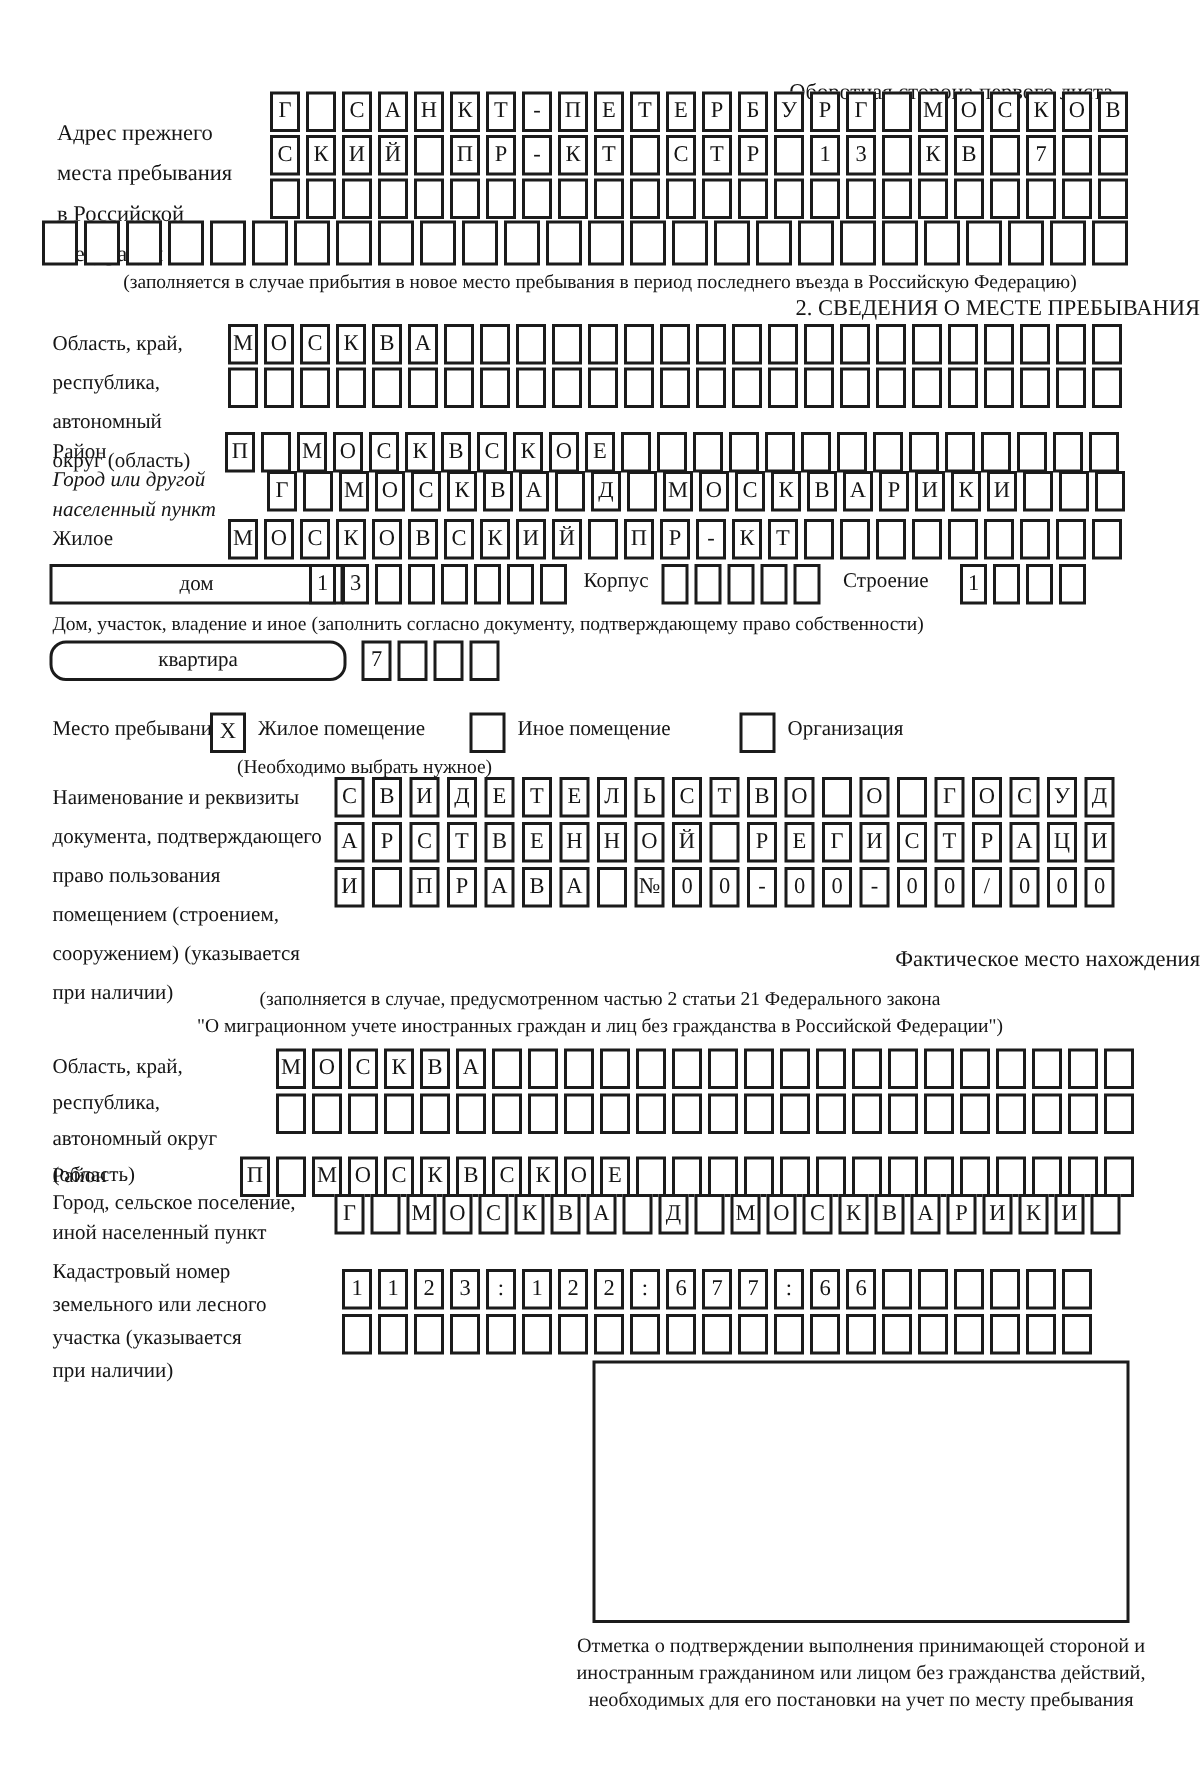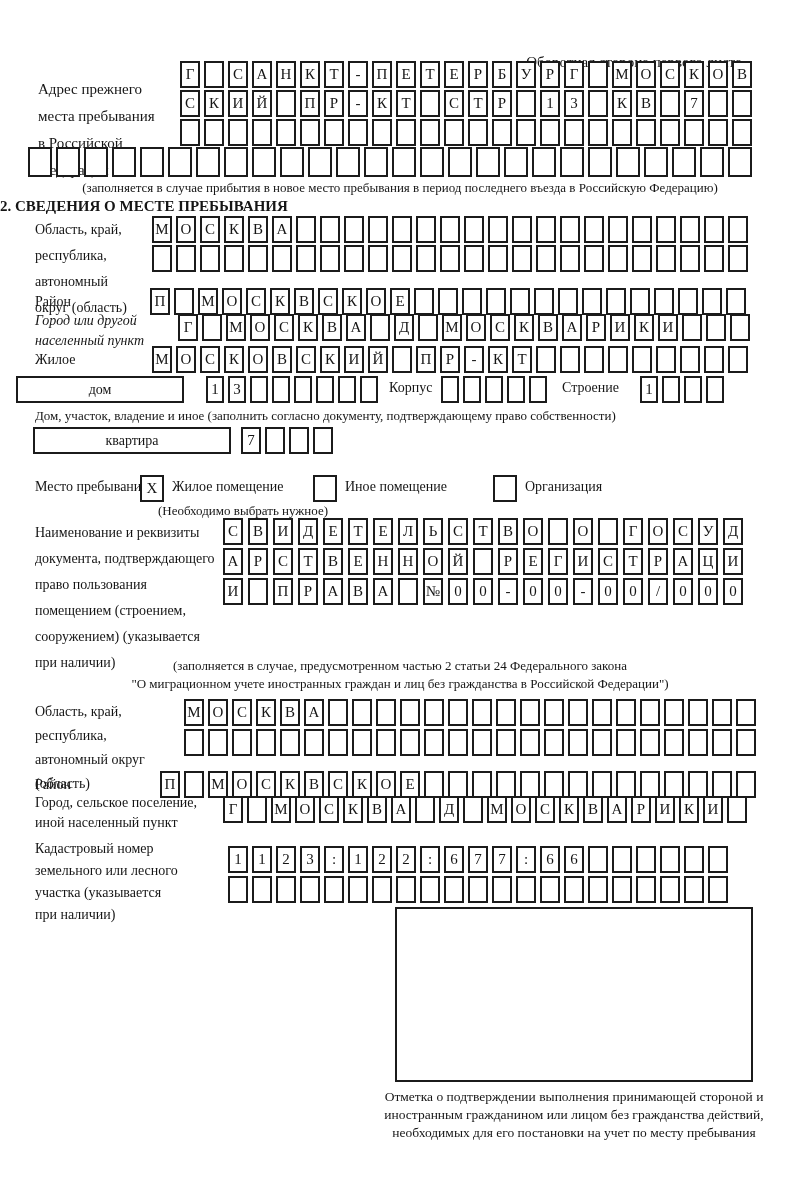--- a/index.html
+++ b/index.html
@@ -1,21 +1,21 @@
 <!DOCTYPE html>
 <html><head>
 <meta charset="utf-8">
 <style>
   html,body{margin:0;padding:0;background:#ffffff;}
   .sheet{
     position:relative;width:800px;height:1180px;background:#fff;
     font-family:"Liberation Serif","DejaVu Serif",serif;color:#151515;overflow:hidden;
   }
   .title{position:absolute;top:22px;right:58px;font-size:15px;margin-top:32px;}
-  .hdr{position:absolute;left:0;width:800px;text-align:left;font-weight:bold;font-size:15px;}
+  .hdr{position:absolute;left:0;width:800px;text-align:right;font-weight:normal;font-size:15px;}
   .lbl{position:absolute;font-size:14px;line-height:21px;white-space:pre-line;}
   .note{position:absolute;font-size:13px;}
   .center{left:0;width:800px;text-align:center;}
   .cr{position:absolute;display:flex;gap:4px;}
   .cell{
     flex:none;width:20px;height:27px;box-sizing:border-box;border:2px solid #1b1b1b;
     display:flex;align-items:center;justify-content:center;font-size:15px;line-height:1;background:#fff;
   }
   .cr.big .cell{width:24px;height:30px;}
   .cr.sm .cell{width:18px;}
@@ -292,21 +292,21 @@
       <div class="cell"></div>
       <div class="cell"></div>
       <div class="cell"></div>
       <div class="cell"></div>
       <div class="cell"></div>
       <div class="cell"></div>
       <div class="cell"></div>
       <div class="cell"></div>
     </div>
 
-  <div class="wbox" style="left:16px;top:376px;width:168px;">дом</div>
+  <div class="wbox" style="left:33px;top:376px;width:196px;">дом</div>
   <div class="cr sm" style="left:206px;top:376px;">
       <div class="cell">1</div>
       <div class="cell">3</div>
       <div class="cell"></div>
       <div class="cell"></div>
       <div class="cell"></div>
       <div class="cell"></div>
       <div class="cell"></div>
       <div class="cell"></div>
     </div>
@@ -320,21 +320,21 @@
     </div>
   <div class="inline-lbl" style="left:562px;top:380px;">Строение</div>
   <div class="cr sm" style="left:640px;top:376px;">
       <div class="cell">1</div>
       <div class="cell"></div>
       <div class="cell"></div>
       <div class="cell"></div>
     </div>
   <div class="note" style="left:35px;top:408px;">Дом, участок, владение и иное (заполнить согласно документу, подтверждающему право собственности)</div>
 
-  <div class="wbox" style="left:33px;top:427px;width:198px;">квартира</div>
+  <div class="wbox" style="left:33px;top:427px;width:198px;border-radius:11px;">квартира</div>
   <div class="cr" style="left:241px;top:427px;">
       <div class="cell">7</div>
       <div class="cell"></div>
       <div class="cell"></div>
       <div class="cell"></div>
     </div>
 
   <div class="inline-lbl" style="left:35px;top:479px;">Место пребывания:</div>
   <div class="chk" style="left:140px;top:475px;">X</div>
   <div class="inline-lbl" style="left:172px;top:479px;">Жилое помещение</div>
@@ -413,21 +413,22 @@
       <div class="cell">0</div>
       <div class="cell">-</div>
       <div class="cell">0</div>
       <div class="cell">0</div>
       <div class="cell">/</div>
       <div class="cell">0</div>
       <div class="cell">0</div>
       <div class="cell">0</div>
     </div>
 
-  <div class="note center" style="top:658px;">(заполняется в случае, предусмотренном частью 2 статьи 24 Федерального закона</div>
+  <div class="hdr" style="top:632px;">Фактическое место нахождения</div>
+  <div class="note center" style="top:658px;">(заполняется в случае, предусмотренном частью 2 статьи 21 Федерального закона</div>
   <div class="note center" style="top:676px;">"О миграционном учете иностранных граждан и лиц без гражданства в Российской Федерации")</div>
 
   <div class="lbl" style="left:35px;top:700px;line-height:24px;">Область, край,
 республика,
 автономный округ
 (область)</div>
   <div class="cr" style="left:184px;top:699px;">
       <div class="cell">М</div>
       <div class="cell">О</div>
       <div class="cell">С</div>

